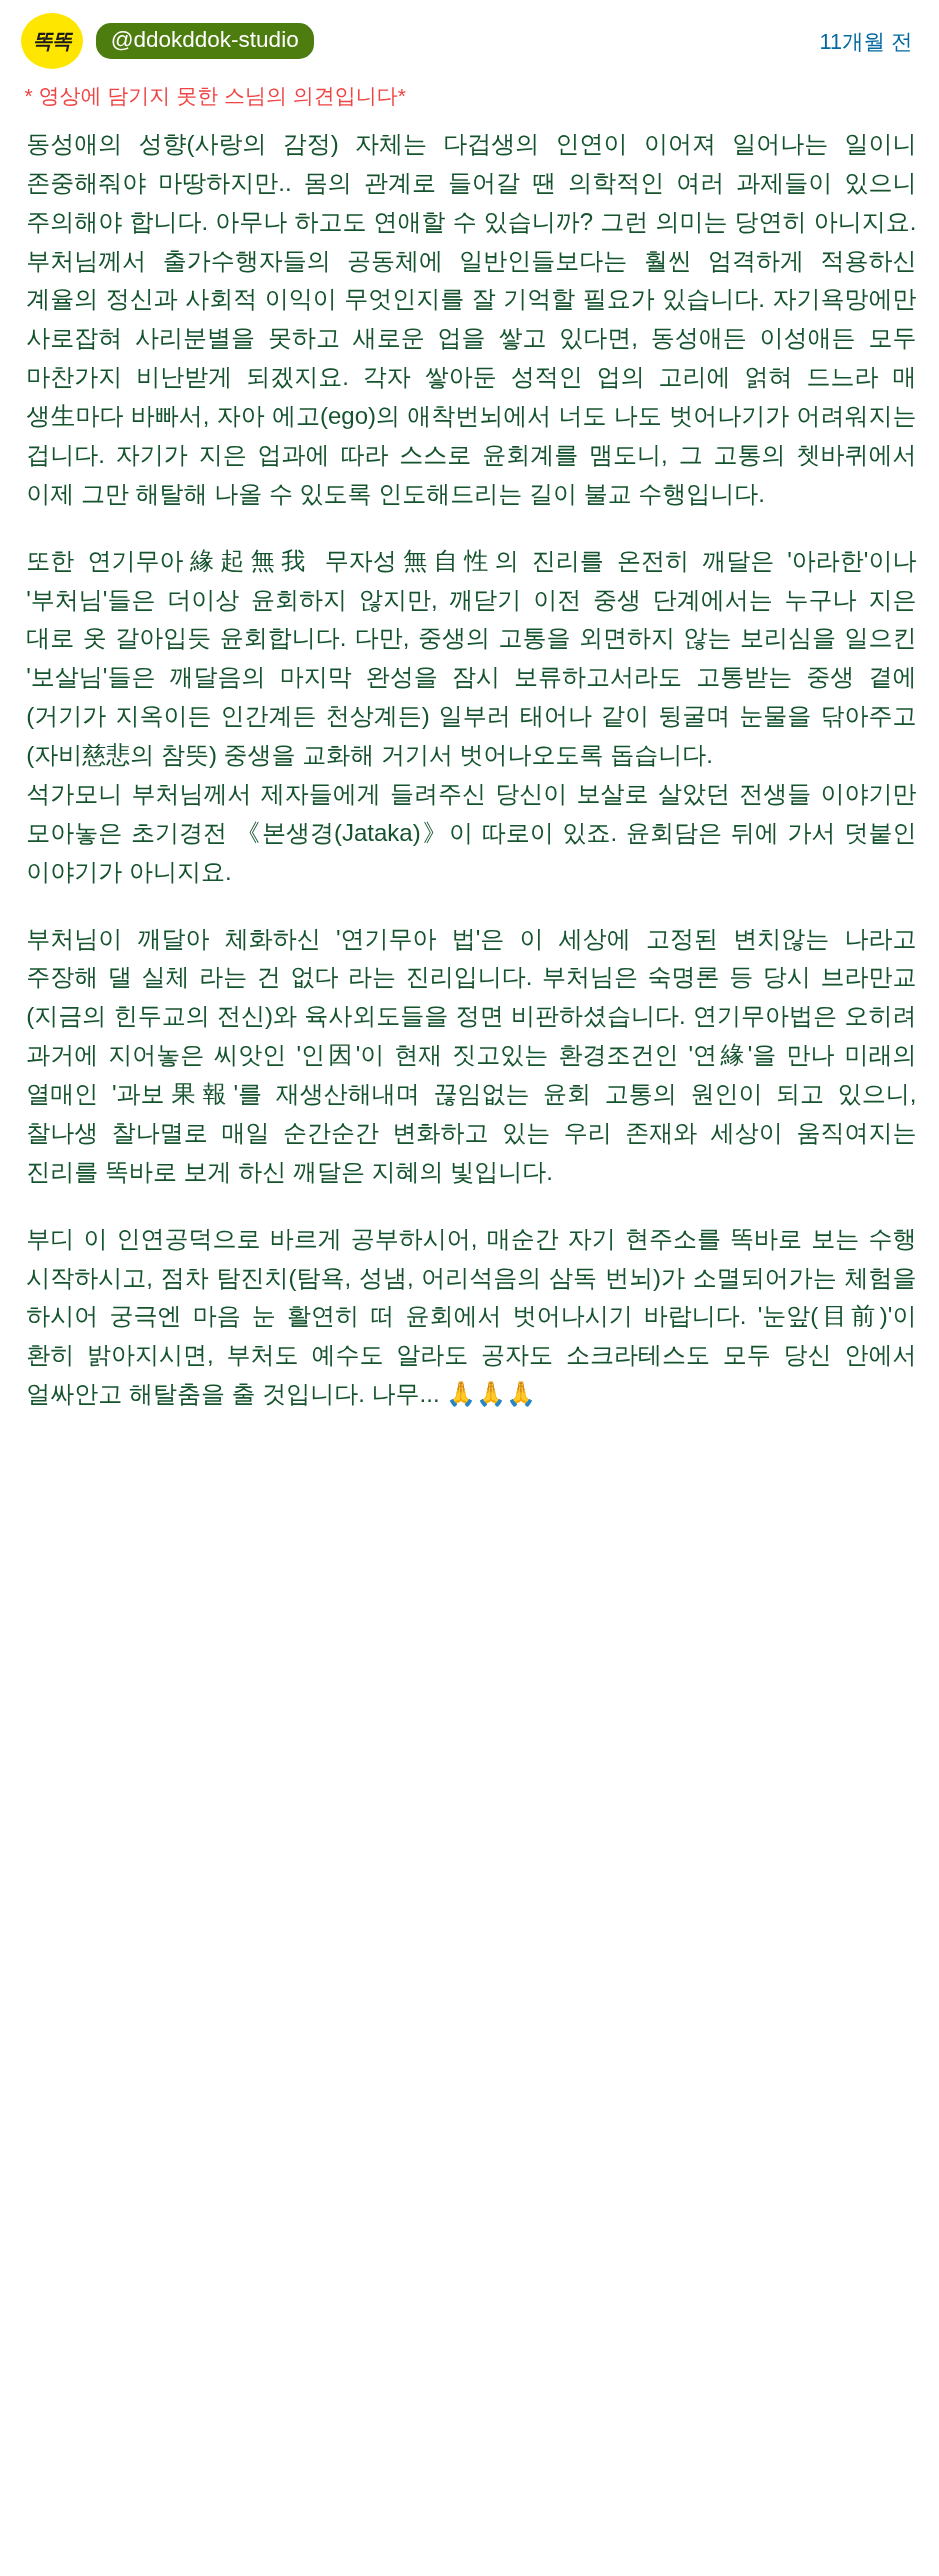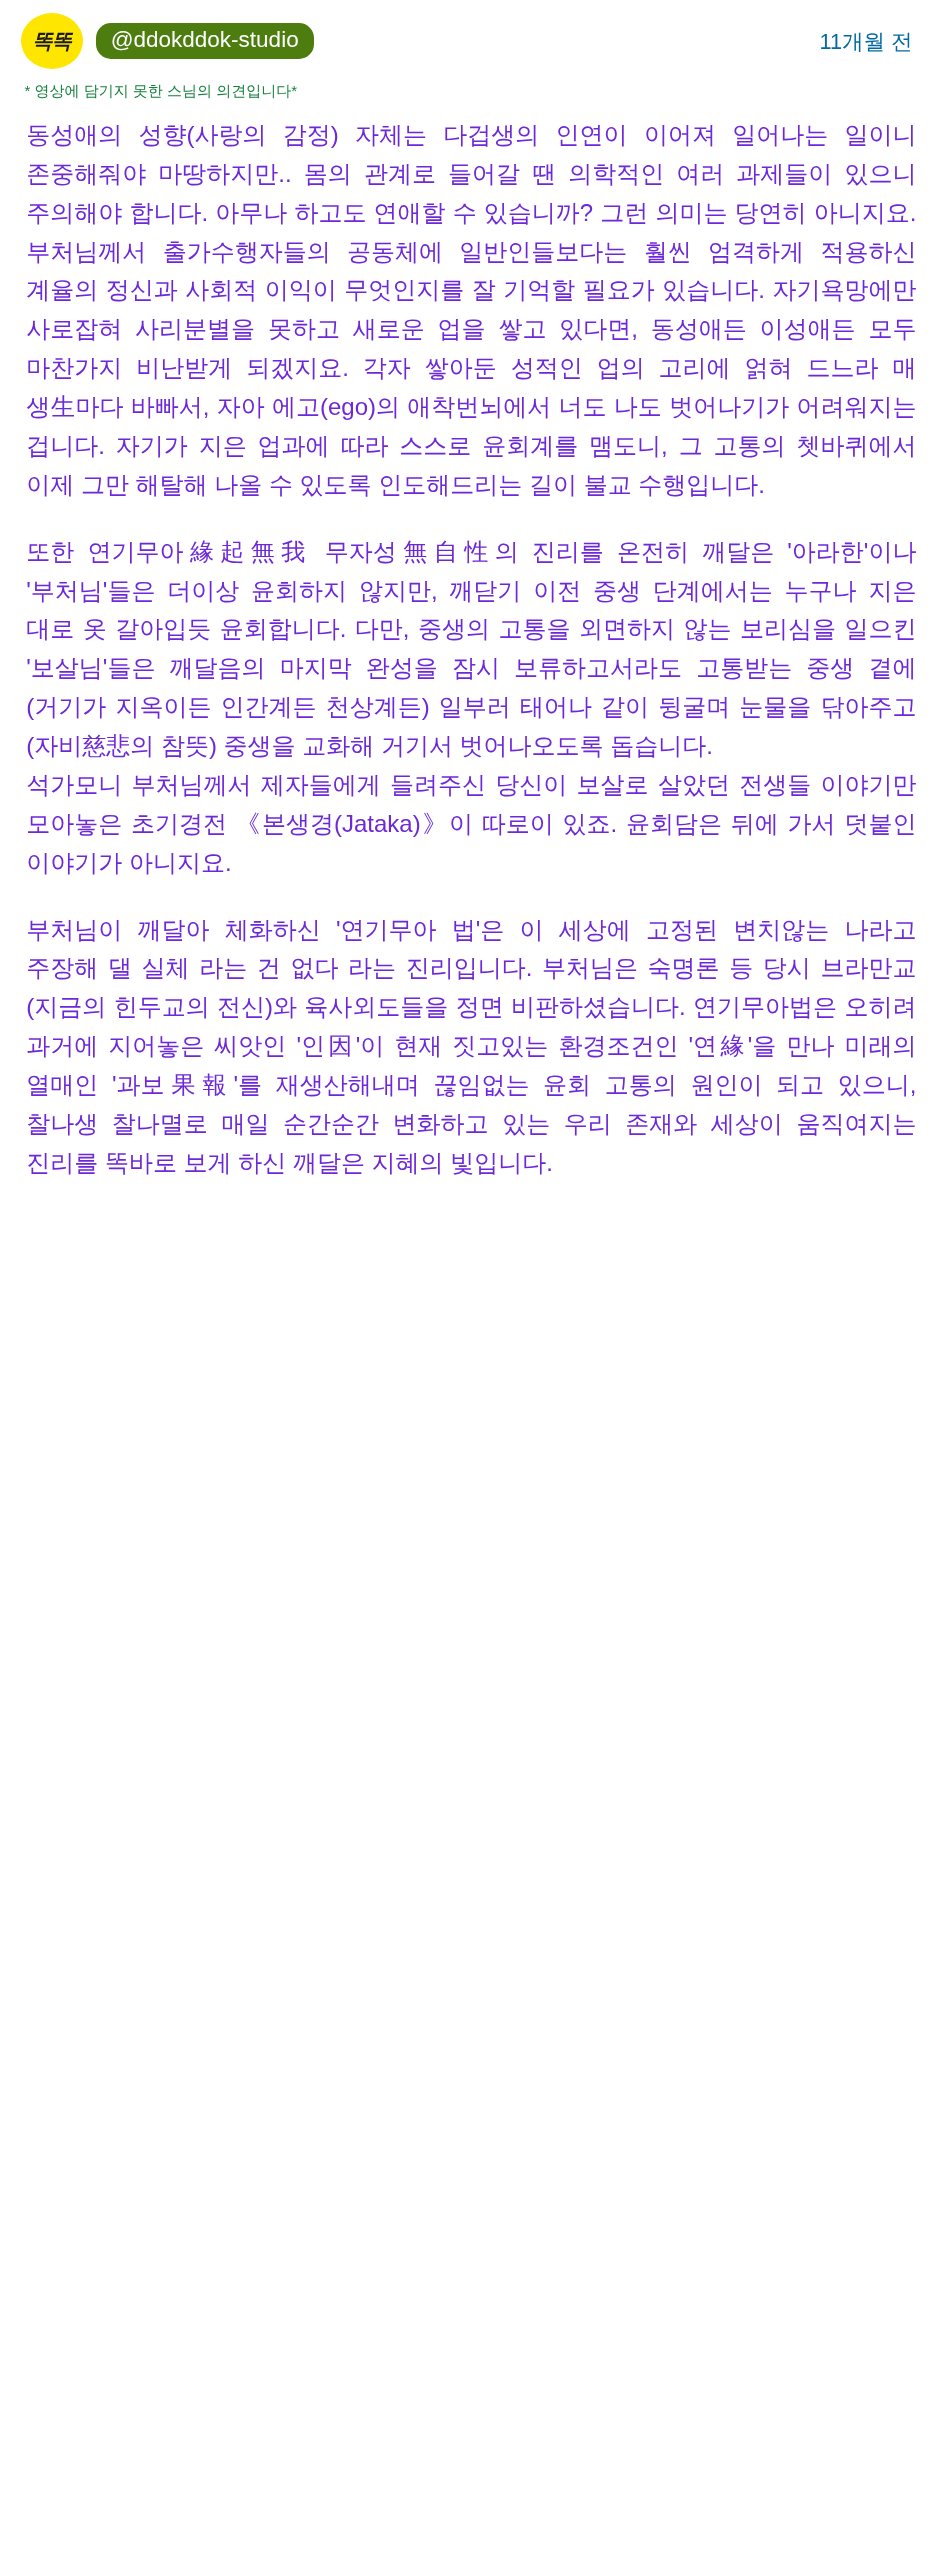--- a/index.html
+++ b/index.html
@@ -56,29 +56,29 @@
   .spacer {
     flex: 1 1 auto;
   }
   .timestamp {
     font-size: 21.6px;
     color: #0369a1;
     white-space: nowrap;
     padding-right: 5.6px;
   }
   .notice {
-    font-size: 15px;
+    font-size: 21px;
     line-height: 1.5;
-    color: #15803d;
+    color: #ef4444;
     padding: 3.8px 0 13px 3.8px;
   }
   .body-text {
     font-size: 24px;
     line-height: 1.62;
-    color: #6d28d9;
+    color: #14532d;
     padding: 0 1.9px 0 5.6px;
     word-break: keep-all;
     text-align: justify;
   }
   .para {
     margin: 0 0 28px 0;
     white-space: pre-wrap;
   }
   .para.tight {
     margin-bottom: 0;
@@ -105,16 +105,17 @@
     <div class="timestamp">11개월 전</div>
   </div>
 
   <div class="notice">* 영상에 담기지 못한 스님의 의견입니다*</div>
 
   <div class="body-text">
     <p class="para">동성애의 성향(사랑의 감정) 자체는 다겁생의 인연이 이어져 일어나는 일이니 존중해줘야 마땅하지만.. 몸의 관계로 들어갈 땐 의학적인 여러 과제들이 있으니 주의해야 합니다. 아무나 하고도 연애할 수 있습니까? 그런 의미는 당연히 아니지요. 부처님께서 출가수행자들의 공동체에 일반인들보다는 훨씬 엄격하게 적용하신 계율의 정신과 사회적 이익이 무엇인지를 잘 기억할 필요가 있습니다. 자기욕망에만 사로잡혀 사리분별을 못하고 새로운 업을 쌓고 있다면, 동성애든 이성애든 모두 마찬가지 비난받게 되겠지요. 각자 쌓아둔 성적인 업의 고리에 얽혀 드느라 매 생生마다 바빠서, 자아 에고(ego)의 애착번뇌에서 너도 나도 벗어나기가 어려워지는 겁니다. 자기가 지은 업과에 따라 스스로 윤회계를 맴도니, 그 고통의 쳇바퀴에서 이제 그만 해탈해 나올 수 있도록 인도해드리는 길이 불교 수행입니다.</p>
     <p class="para tight">또한 연기무아緣起無我 무자성無自性의 진리를 온전히 깨달은 '아라한'이나 '부처님'들은 더이상 윤회하지 않지만, 깨닫기 이전 중생 단계에서는 누구나 지은 대로 옷 갈아입듯 윤회합니다. 다만, 중생의 고통을 외면하지 않는 보리심을 일으킨 '보살님'들은 깨달음의 마지막 완성을 잠시 보류하고서라도 고통받는 중생 곁에 (거기가 지옥이든 인간계든 천상계든) 일부러 태어나 같이 뒹굴며 눈물을 닦아주고(자비慈悲의 참뜻) 중생을 교화해 거기서 벗어나오도록 돕습니다.</p>
     <p class="para">석가모니 부처님께서 제자들에게 들려주신 당신이 보살로 살았던 전생들 이야기만 모아놓은 초기경전 《본생경(Jataka)》이 따로이 있죠. 윤회담은 뒤에 가서 덧붙인 이야기가 아니지요.</p>
     <p class="para">부처님이 깨달아 체화하신 '연기무아 법'은 이 세상에 고정된 변치않는 나라고 주장해 댈 실체 라는 건 없다 라는 진리입니다. 부처님은 숙명론 등 당시 브라만교(지금의 힌두교의 전신)와 육사외도들을 정면 비판하셨습니다. 연기무아법은 오히려 과거에 지어놓은 씨앗인 '인因'이 현재 짓고있는 환경조건인 '연緣'을 만나 미래의 열매인 '과보果報'를 재생산해내며 끊임없는 윤회 고통의 원인이 되고 있으니, 찰나생 찰나멸로 매일 순간순간 변화하고 있는 우리 존재와 세상이 움직여지는 진리를 똑바로 보게 하신 깨달은 지혜의 빛입니다.</p>
+    <p class="para emoji-line">부디 이 인연공덕으로 바르게 공부하시어, 매순간 자기 현주소를 똑바로 보는 수행 시작하시고, 점차 탐진치(탐욕, 성냄, 어리석음의 삼독 번뇌)가 소멸되어가는 체험을 하시어 궁극엔 마음 눈 활연히 떠 윤회에서 벗어나시기 바랍니다. '눈앞(目前)'이 환히 밝아지시면, 부처도 예수도 알라도 공자도 소크라테스도 모두 당신 안에서 얼싸안고 해탈춤을 출 것입니다. 나무... 🙏🙏🙏</p>
   </div>
 
 </div>
 
 
 </body></html>

